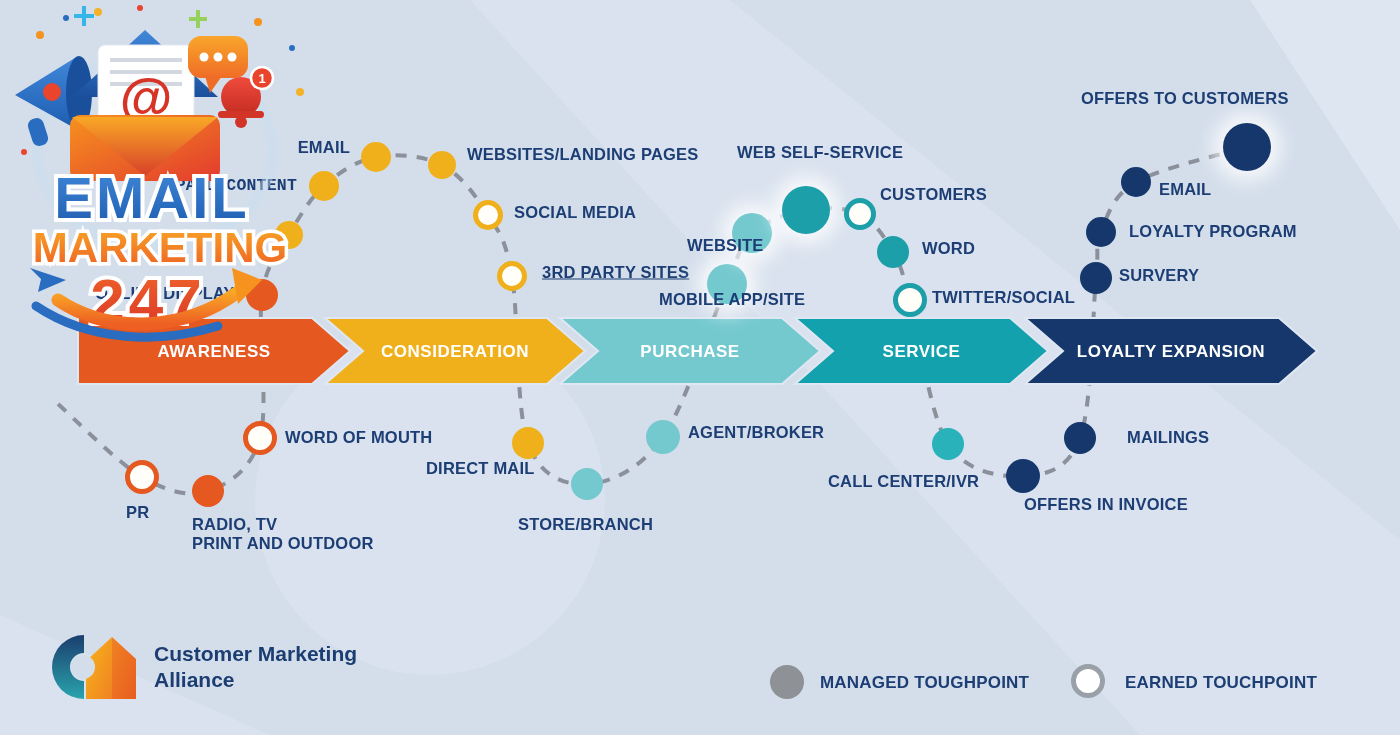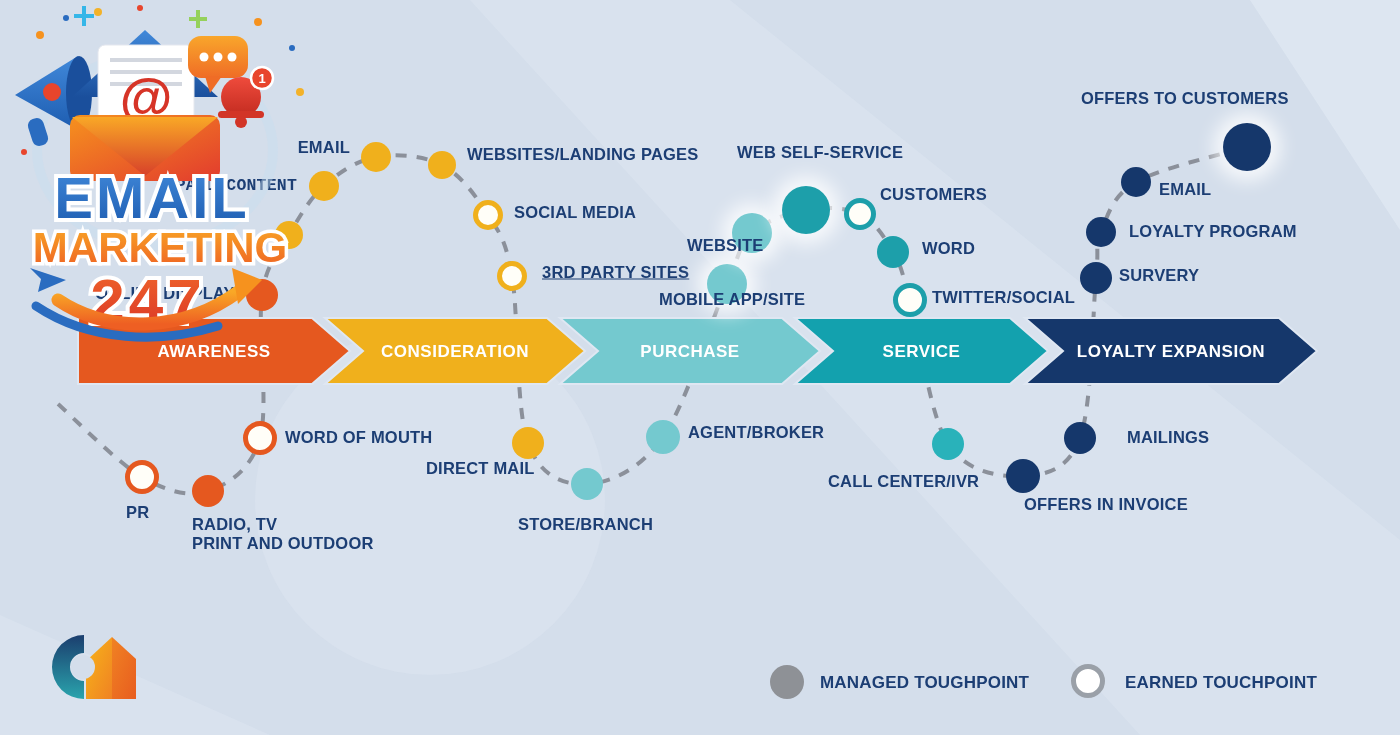--- a/index.html
+++ b/index.html
@@ -228,20 +228,24 @@
         <linearGradient id="gCmaM2" x1="0" y1="0" x2="1" y2="1">
             <stop offset="0" stop-color="#f08223"></stop>
             <stop offset="1" stop-color="#e85d1f"></stop>
           </linearGradient>
       </defs>
       <path d="M32,0 A32,32 0 1 0 32,64 L32,46 A14,14 0 1 1 32,18 Z" fill="url(#gCmaC)" transform="translate(2,0)"></path>
       <polygon points="36,64 36,26 62,2 62,64" fill="url(#gCmaM1)"></polygon>
       <polygon points="62,2 86,24 86,64 62,64" fill="url(#gCmaM2)"></polygon>
       <circle cx="33" cy="32" r="12" fill="#d4deeb"></circle>
     </svg>
+    <div class="footer-text">
+      <div>Customer Marketing</div>
+      <div>Alliance</div>
+    </div>
   </div>
 
   <div id="legend">
       <div class="tp-dot" style="left: 787px; top: 682px; height: 34px; width: 34px; background: rgb(142, 145, 150);"></div>
       <div class="legend-label" style="left: 820px; top: 683px;">MANAGED TOUGHPOINT</div>
       <div class="tp-dot" style="left: 1088px; top: 681px; height: 34px; width: 34px; background: rgb(255, 255, 255); border: 5px solid rgb(154, 160, 168);"></div>
       <div class="legend-label" style="left: 1125px; top: 683px;">EARNED TOUCHPOINT</div>
     </div>
 
 </div>

